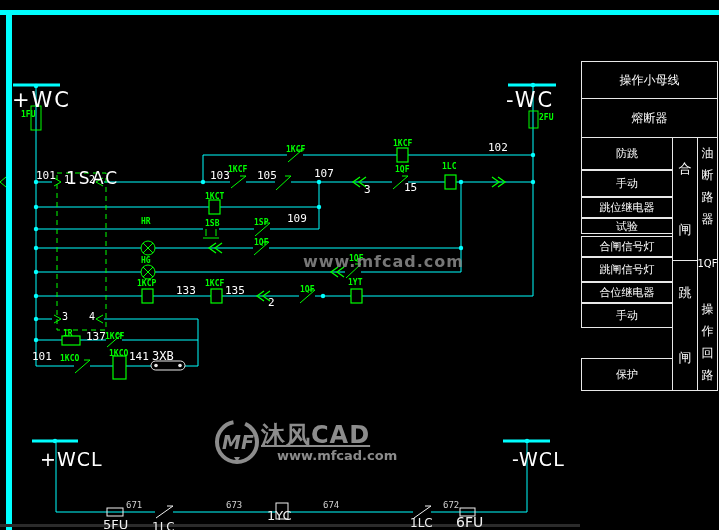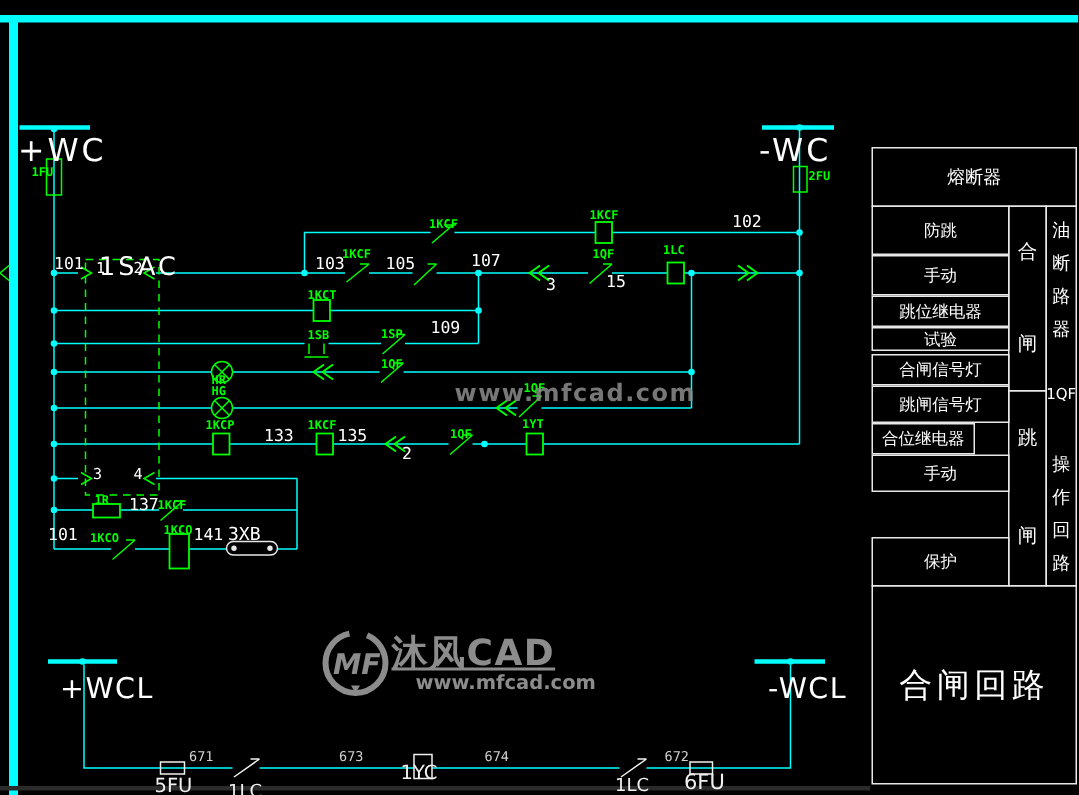--- a/index.html
+++ b/index.html
@@ -226,21 +226,21 @@
       <span class="lbl" style="left: 21px; top: 111px; color: rgb(0, 255, 0); font-size: 8px; font-weight: bold;">1FU</span>
       <span class="lbl" style="left: 539px; top: 114px; color: rgb(0, 255, 0); font-size: 8px; font-weight: bold;">2FU</span>
       <span class="lbl" style="left: 286px; top: 146px; color: rgb(0, 255, 0); font-size: 8px; font-weight: bold;">1KCF</span>
       <span class="lbl" style="left: 393px; top: 140px; color: rgb(0, 255, 0); font-size: 8px; font-weight: bold;">1KCF</span>
       <span class="lbl" style="left: 228px; top: 166px; color: rgb(0, 255, 0); font-size: 8px; font-weight: bold;">1KCF</span>
       <span class="lbl" style="left: 205px; top: 193px; color: rgb(0, 255, 0); font-size: 8px; font-weight: bold;">1KCT</span>
       <span class="lbl" style="left: 205px; top: 220px; color: rgb(0, 255, 0); font-size: 8px; font-weight: bold;">1SB</span>
       <span class="lbl" style="left: 254px; top: 219px; color: rgb(0, 255, 0); font-size: 8px; font-weight: bold;">1SP</span>
       <span class="lbl" style="left: 395px; top: 166px; color: rgb(0, 255, 0); font-size: 8px; font-weight: bold;">1QF</span>
       <span class="lbl" style="left: 442px; top: 163px; color: rgb(0, 255, 0); font-size: 8px; font-weight: bold;">1LC</span>
-      <span class="lbl" style="left: 141px; top: 250px; color: rgb(0, 255, 0); font-size: 8px; font-weight: bold;">HR</span>
+      <span class="lbl" style="left: 141px; top: 218px; color: rgb(0, 255, 0); font-size: 8px; font-weight: bold;">HR</span>
       <span class="lbl" style="left: 141px; top: 257px; color: rgb(0, 255, 0); font-size: 8px; font-weight: bold;">HG</span>
       <span class="lbl" style="left: 254px; top: 239px; color: rgb(0, 255, 0); font-size: 8px; font-weight: bold;">1QF</span>
       <span class="lbl" style="left: 349px; top: 255px; color: rgb(0, 255, 0); font-size: 8px; font-weight: bold;">1QF</span>
       <span class="lbl" style="left: 137px; top: 280px; color: rgb(0, 255, 0); font-size: 8px; font-weight: bold;">1KCP</span>
       <span class="lbl" style="left: 205px; top: 280px; color: rgb(0, 255, 0); font-size: 8px; font-weight: bold;">1KCF</span>
       <span class="lbl" style="left: 300px; top: 286px; color: rgb(0, 255, 0); font-size: 8px; font-weight: bold;">1QF</span>
       <span class="lbl" style="left: 348px; top: 279px; color: rgb(0, 255, 0); font-size: 8px; font-weight: bold;">1YT</span>
       <span class="lbl" style="left: 63px; top: 330px; color: rgb(0, 255, 0); font-size: 8px; font-weight: bold;">1R</span>
       <span class="lbl" style="left: 105px; top: 333px; color: rgb(0, 255, 0); font-size: 8px; font-weight: bold;">1KCF</span>
       <span class="lbl" style="left: 60px; top: 355px; color: rgb(0, 255, 0); font-size: 8px; font-weight: bold;">1KCO</span>
@@ -249,20 +249,21 @@
 
   <div class="wm wm-center">www.mfcad.com</div>
   <svg width="50" height="50" style="position:absolute;left:212px;top:417px;">
     <circle cx="25" cy="25" r="20" fill="none" stroke="#8c8c8c" stroke-width="4" stroke-dasharray="90,12"></circle>
     <text x="10" y="32" fill="#8c8c8c" font-size="19" font-weight="bold" font-style="italic" font-family="DejaVu Sans, sans-serif">MF</text>
     <path d="M22 40 L28 40 L25 45 Z" fill="#8c8c8c"></path>
   </svg>
   <div class="wm wm-brand">沐风CAD</div>
   <div class="wm wm-url2">www.mfcad.com</div>
 
+  <div class="cell" style="left:581px;top:61px;width:137px;height:38px;font-size:12px;">操作小母线</div>
   <div class="cell" style="left:581px;top:98px;width:137px;height:40px;font-size:12px;">熔断器</div>
   <div id="label-col"></div>
   <div class="cell vcell" style="left:672px;top:137px;width:26px;height:124px;">
       <div style="line-height: 22px;">合</div>
       <div style="line-height: 22px;">闸</div>
     </div>
   <div class="cell vcell" style="left:672px;top:260px;width:26px;height:131px;">
       <div style="line-height: 22px;">跳</div>
       <div style="line-height: 22px;">闸</div>
     </div>
@@ -274,24 +275,23 @@
         <div style="line-height: 22px;">器</div>
       </div>
     <div class="tag">1QF</div>
     <div class="vtxt">
         <div style="line-height: 22px;">操</div>
         <div style="line-height: 22px;">作</div>
         <div style="line-height: 22px;">回</div>
         <div style="line-height: 22px;">路</div>
       </div>
   </div>
-  <div class="cell big" style="left:581px;top:390px;width:137px;height:133px;">合闸回路</div>
 
 <div class="cell" style="left: 581px; width: 92px; top: 137px; height: 33px;">防跳</div>
     <div class="cell" style="left: 581px; width: 92px; top: 170px; height: 27px;">手动</div>
     <div class="cell" style="left: 581px; width: 92px; top: 197px; height: 21px;">跳位继电器</div>
     <div class="cell" style="left: 581px; width: 92px; top: 218px; height: 16px;">试验</div>
     <div class="cell" style="left: 581px; width: 92px; top: 236px; height: 21px;">合闸信号灯</div>
     <div class="cell" style="left: 581px; width: 92px; top: 257px; height: 25px;">跳闸信号灯</div>
-    <div class="cell" style="left: 581px; width: 69px; top: 282px; height: 21px;">合位继电器</div>
+    <div class="cell" style="left: 581px; width: 92px; top: 282px; height: 21px;">合位继电器</div>
     <div class="cell" style="left: 581px; width: 92px; top: 303px; height: 25px;">手动</div>
     <div class="cell" style="left: 581px; width: 92px; top: 358px; height: 33px;">保护</div>
   </div>
 
 </body></html>

